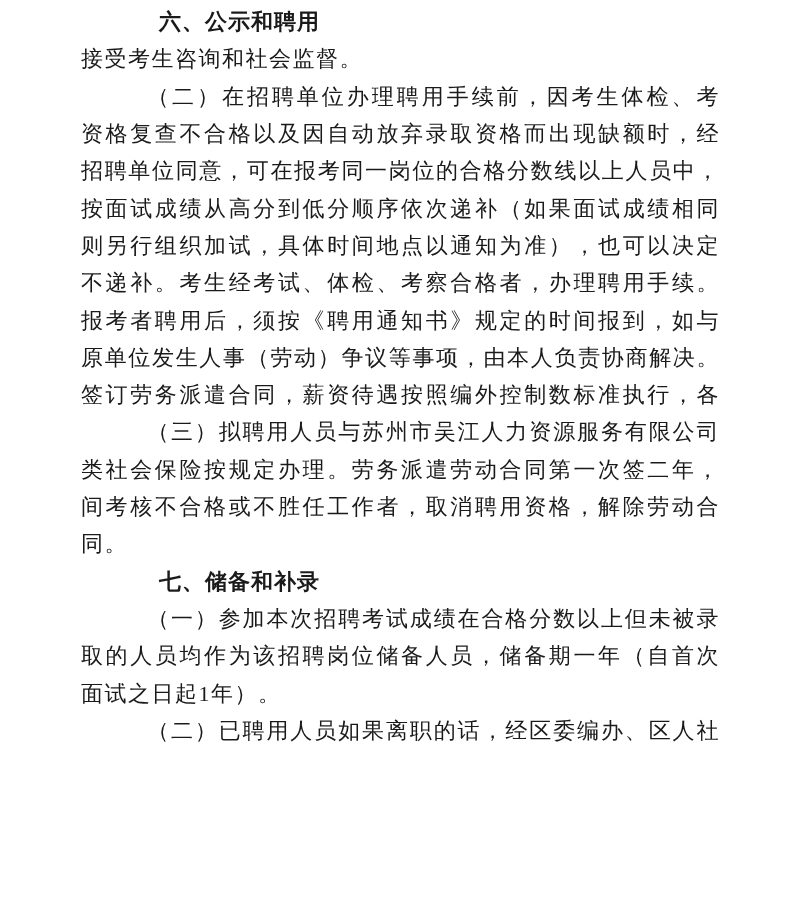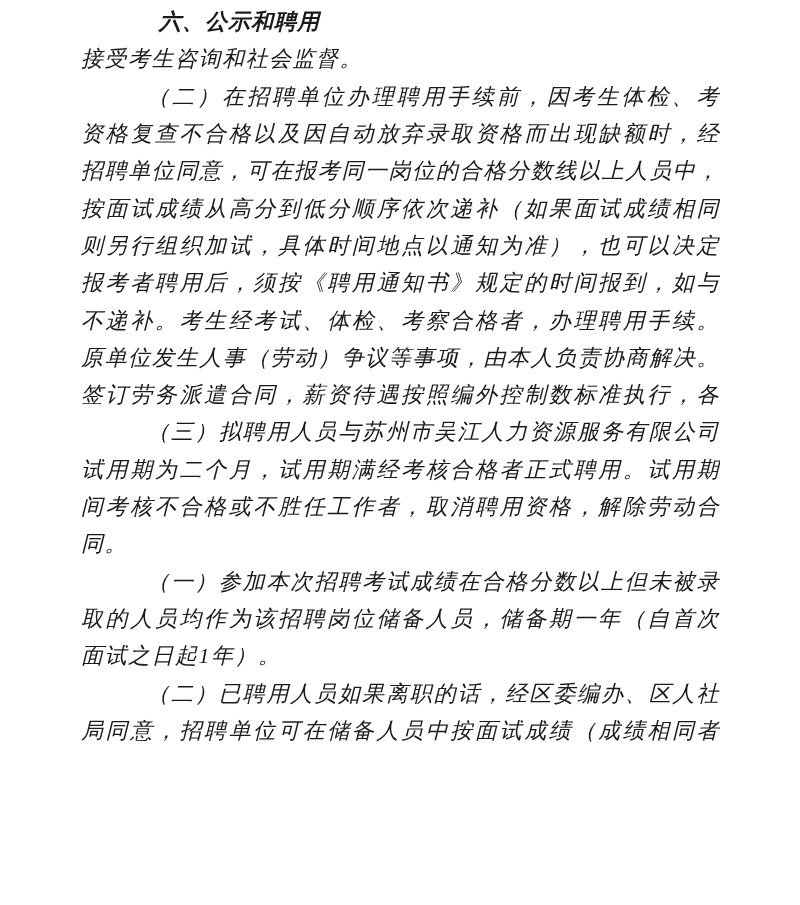--- a/index.html
+++ b/index.html
@@ -8,21 +8,20 @@
     background: #ffffff;
   }
   .page {
     position: relative;
     width: 800px;
     height: 905px;
     background: #ffffff;
     overflow: hidden;
     font-family: "Liberation Serif", "DejaVu Serif", serif;
     color: #1a1a1a;
-    font-style: italic;
   }
   .text-block {
     position: absolute;
     left: 81px;
     top: 3px;
     width: 639px;
   }
   .line {
     font-size: 22px;
     height: 37.32px;
@@ -54,27 +53,27 @@
 
 <div class="page" style="background: rgb(255, 255, 255); color: rgb(26, 26, 26);">
   <div class="text-block">
     <div class="line heading">六、公示和聘用</div>
     <div class="line">接受考生咨询和社会监督。</div>
     <div class="line first fill">（二）在招聘单位办理聘用手续前，因考生体检、考察、</div>
     <div class="line fill">资格复查不合格以及因自动放弃录取资格而出现缺额时，经</div>
     <div class="line fill">招聘单位同意，可在报考同一岗位的合格分数线以上人员中，</div>
     <div class="line fill">按面试成绩从高分到低分顺序依次递补（如果面试成绩相同</div>
     <div class="line fill">则另行组织加试，具体时间地点以通知为准），也可以决定</div>
+    <div class="line fill">不递补。考生经考试、体检、考察合格者，办理聘用手续。</div>
     <div class="line fill">报考者聘用后，须按《聘用通知书》规定的时间报到，如与</div>
-    <div class="line fill">不递补。考生经考试、体检、考察合格者，办理聘用手续。</div>
     <div class="line fill">原单位发生人事（劳动）争议等事项，由本人负责协商解决。</div>
     <div class="line fill">签订劳务派遣合同，薪资待遇按照编外控制数标准执行，各</div>
     <div class="line first fill">（三）拟聘用人员与苏州市吴江人力资源服务有限公司</div>
-    <div class="line fill">试用期为二个月，试用期满经考核合格者正式聘用。试用期</div>
+    <div class="line fill">类社会保险按规定办理。劳务派遣劳动合同第一次签二年，</div>
     <div class="line fill">间考核不合格或不胜任工作者，取消聘用资格，解除劳动合</div>
     <div class="line">同。</div>
+    <div class="line heading">七、储备和补录</div>
     <div class="line first fill">（一）参加本次招聘考试成绩在合格分数以上但未被录</div>
     <div class="line fill">取的人员均作为该招聘岗位储备人员，储备期一年（自首次</div>
     <div class="line">面试之日起1年）。</div>
     <div class="line first fill">（二）已聘用人员如果离职的话，经区委编办、区人社</div>
-    <div class="line fill">局同意，招聘单位可在储备人员中按面试成绩（成绩相同者</div>
   </div>
 </div>
 
 </body></html>

